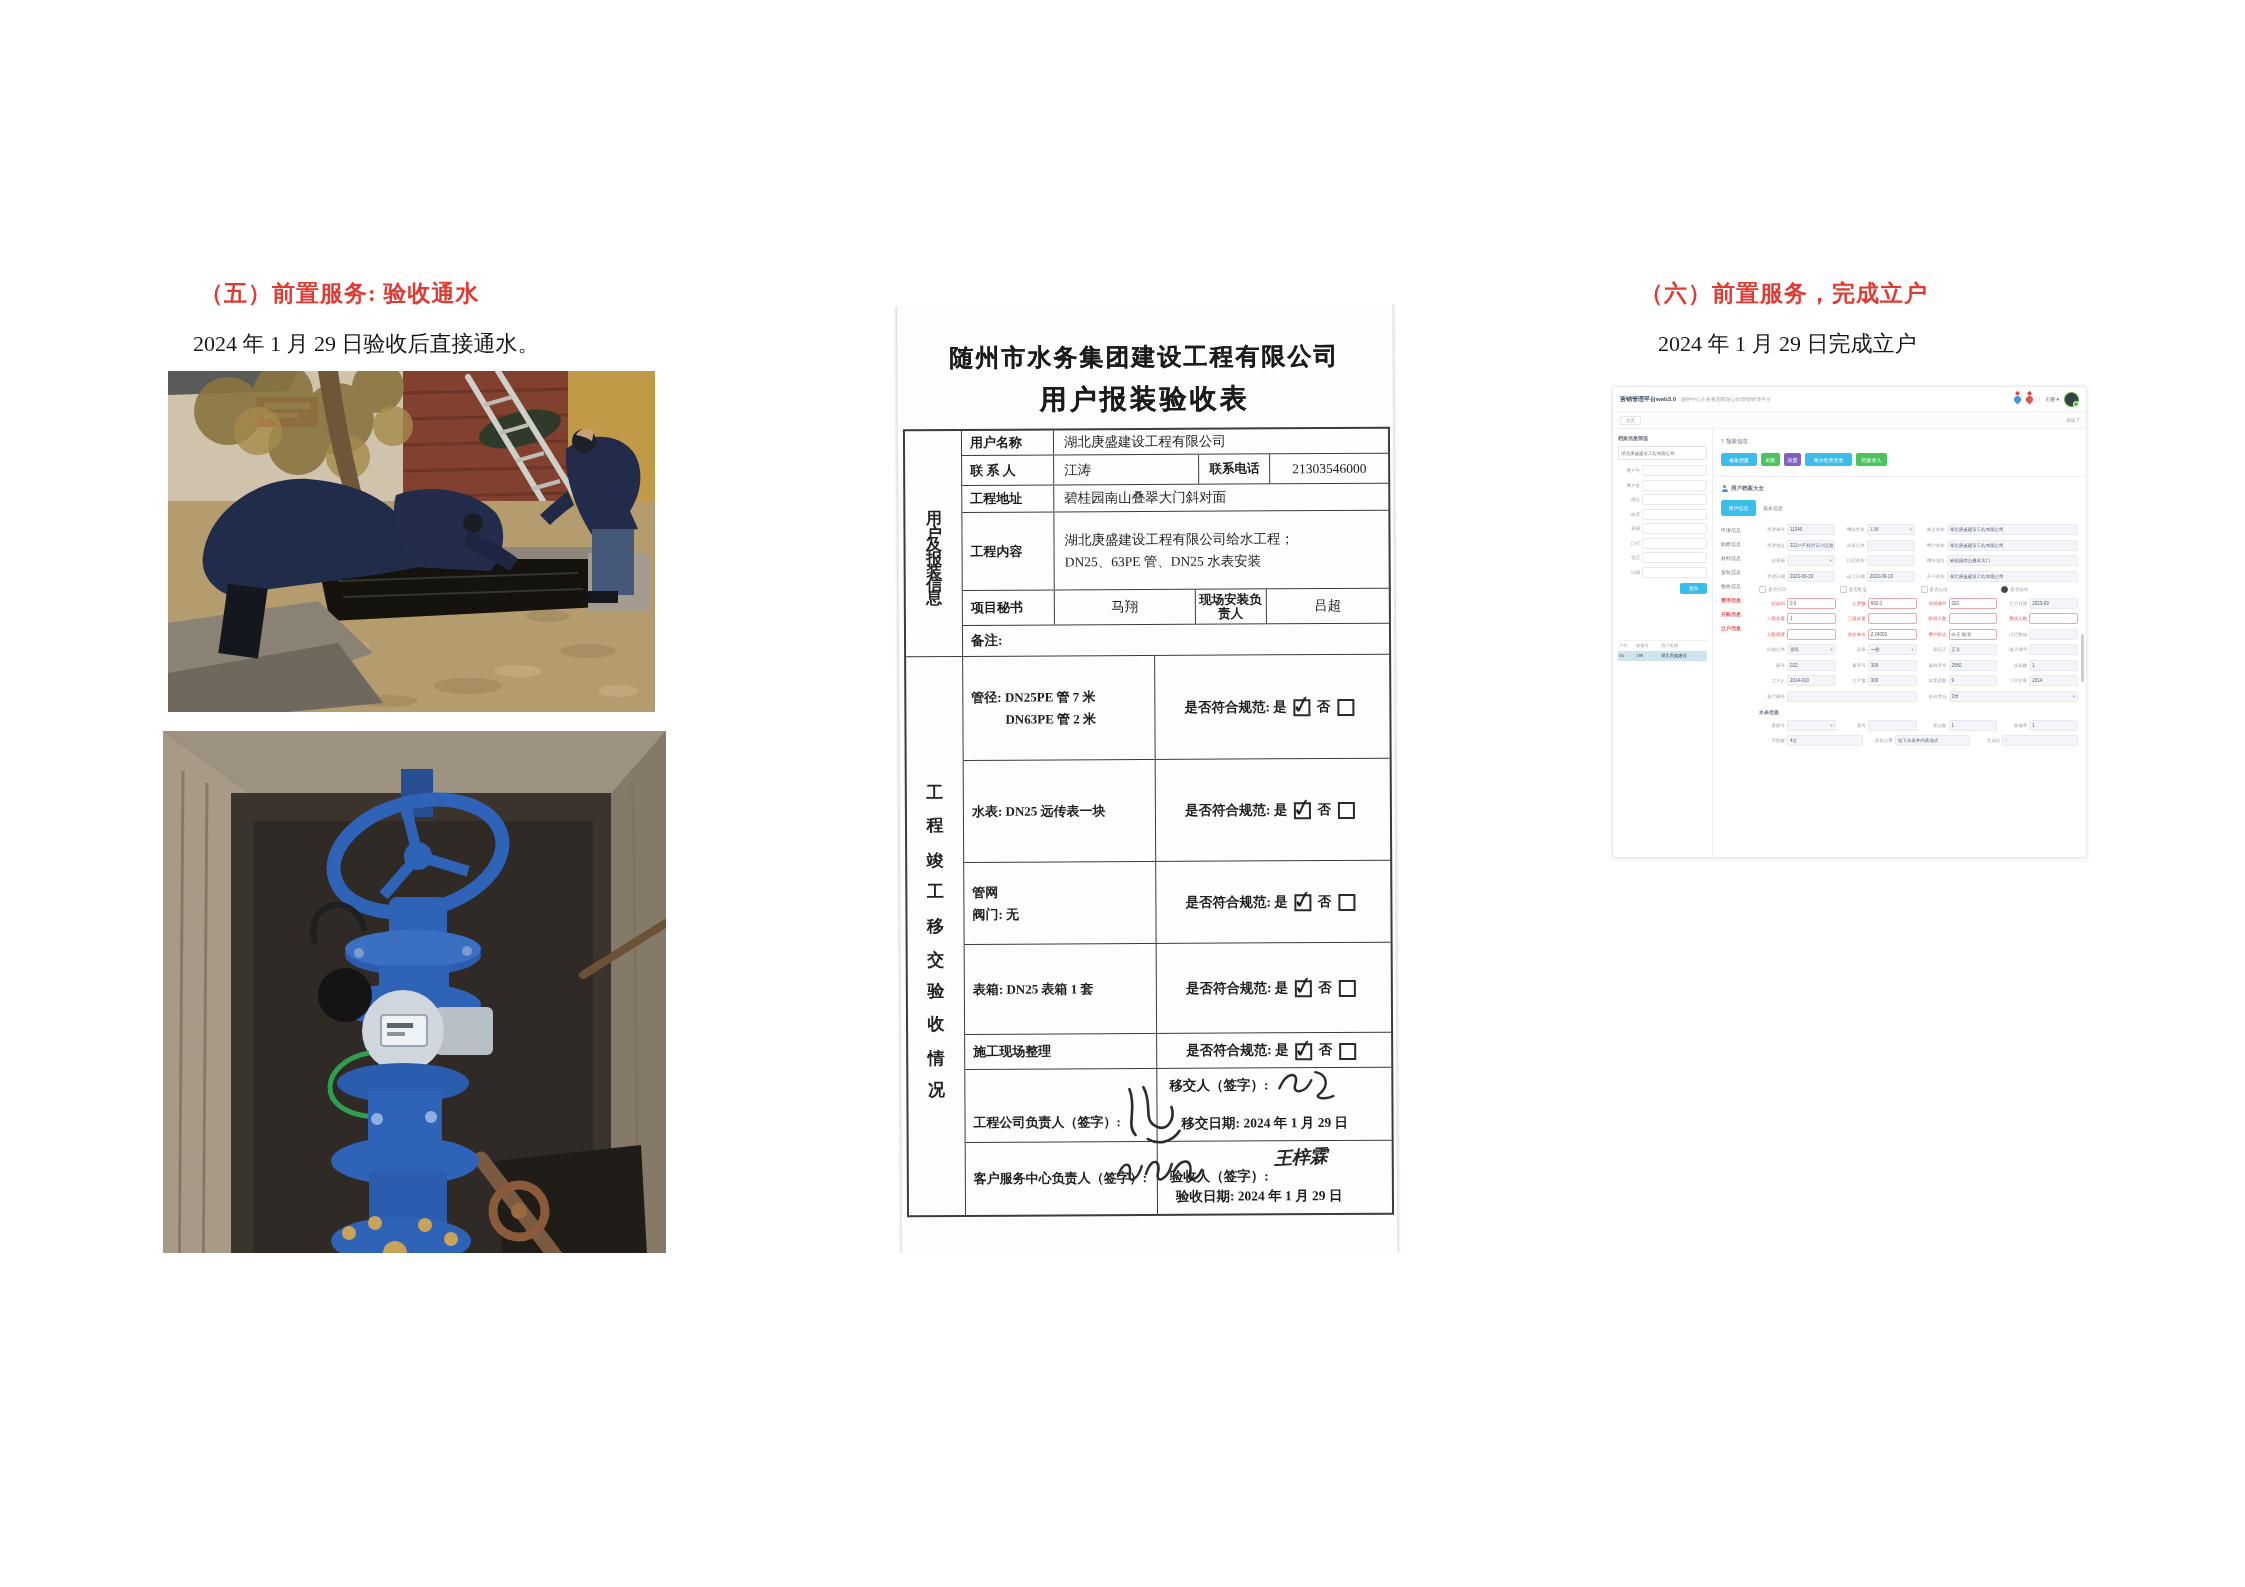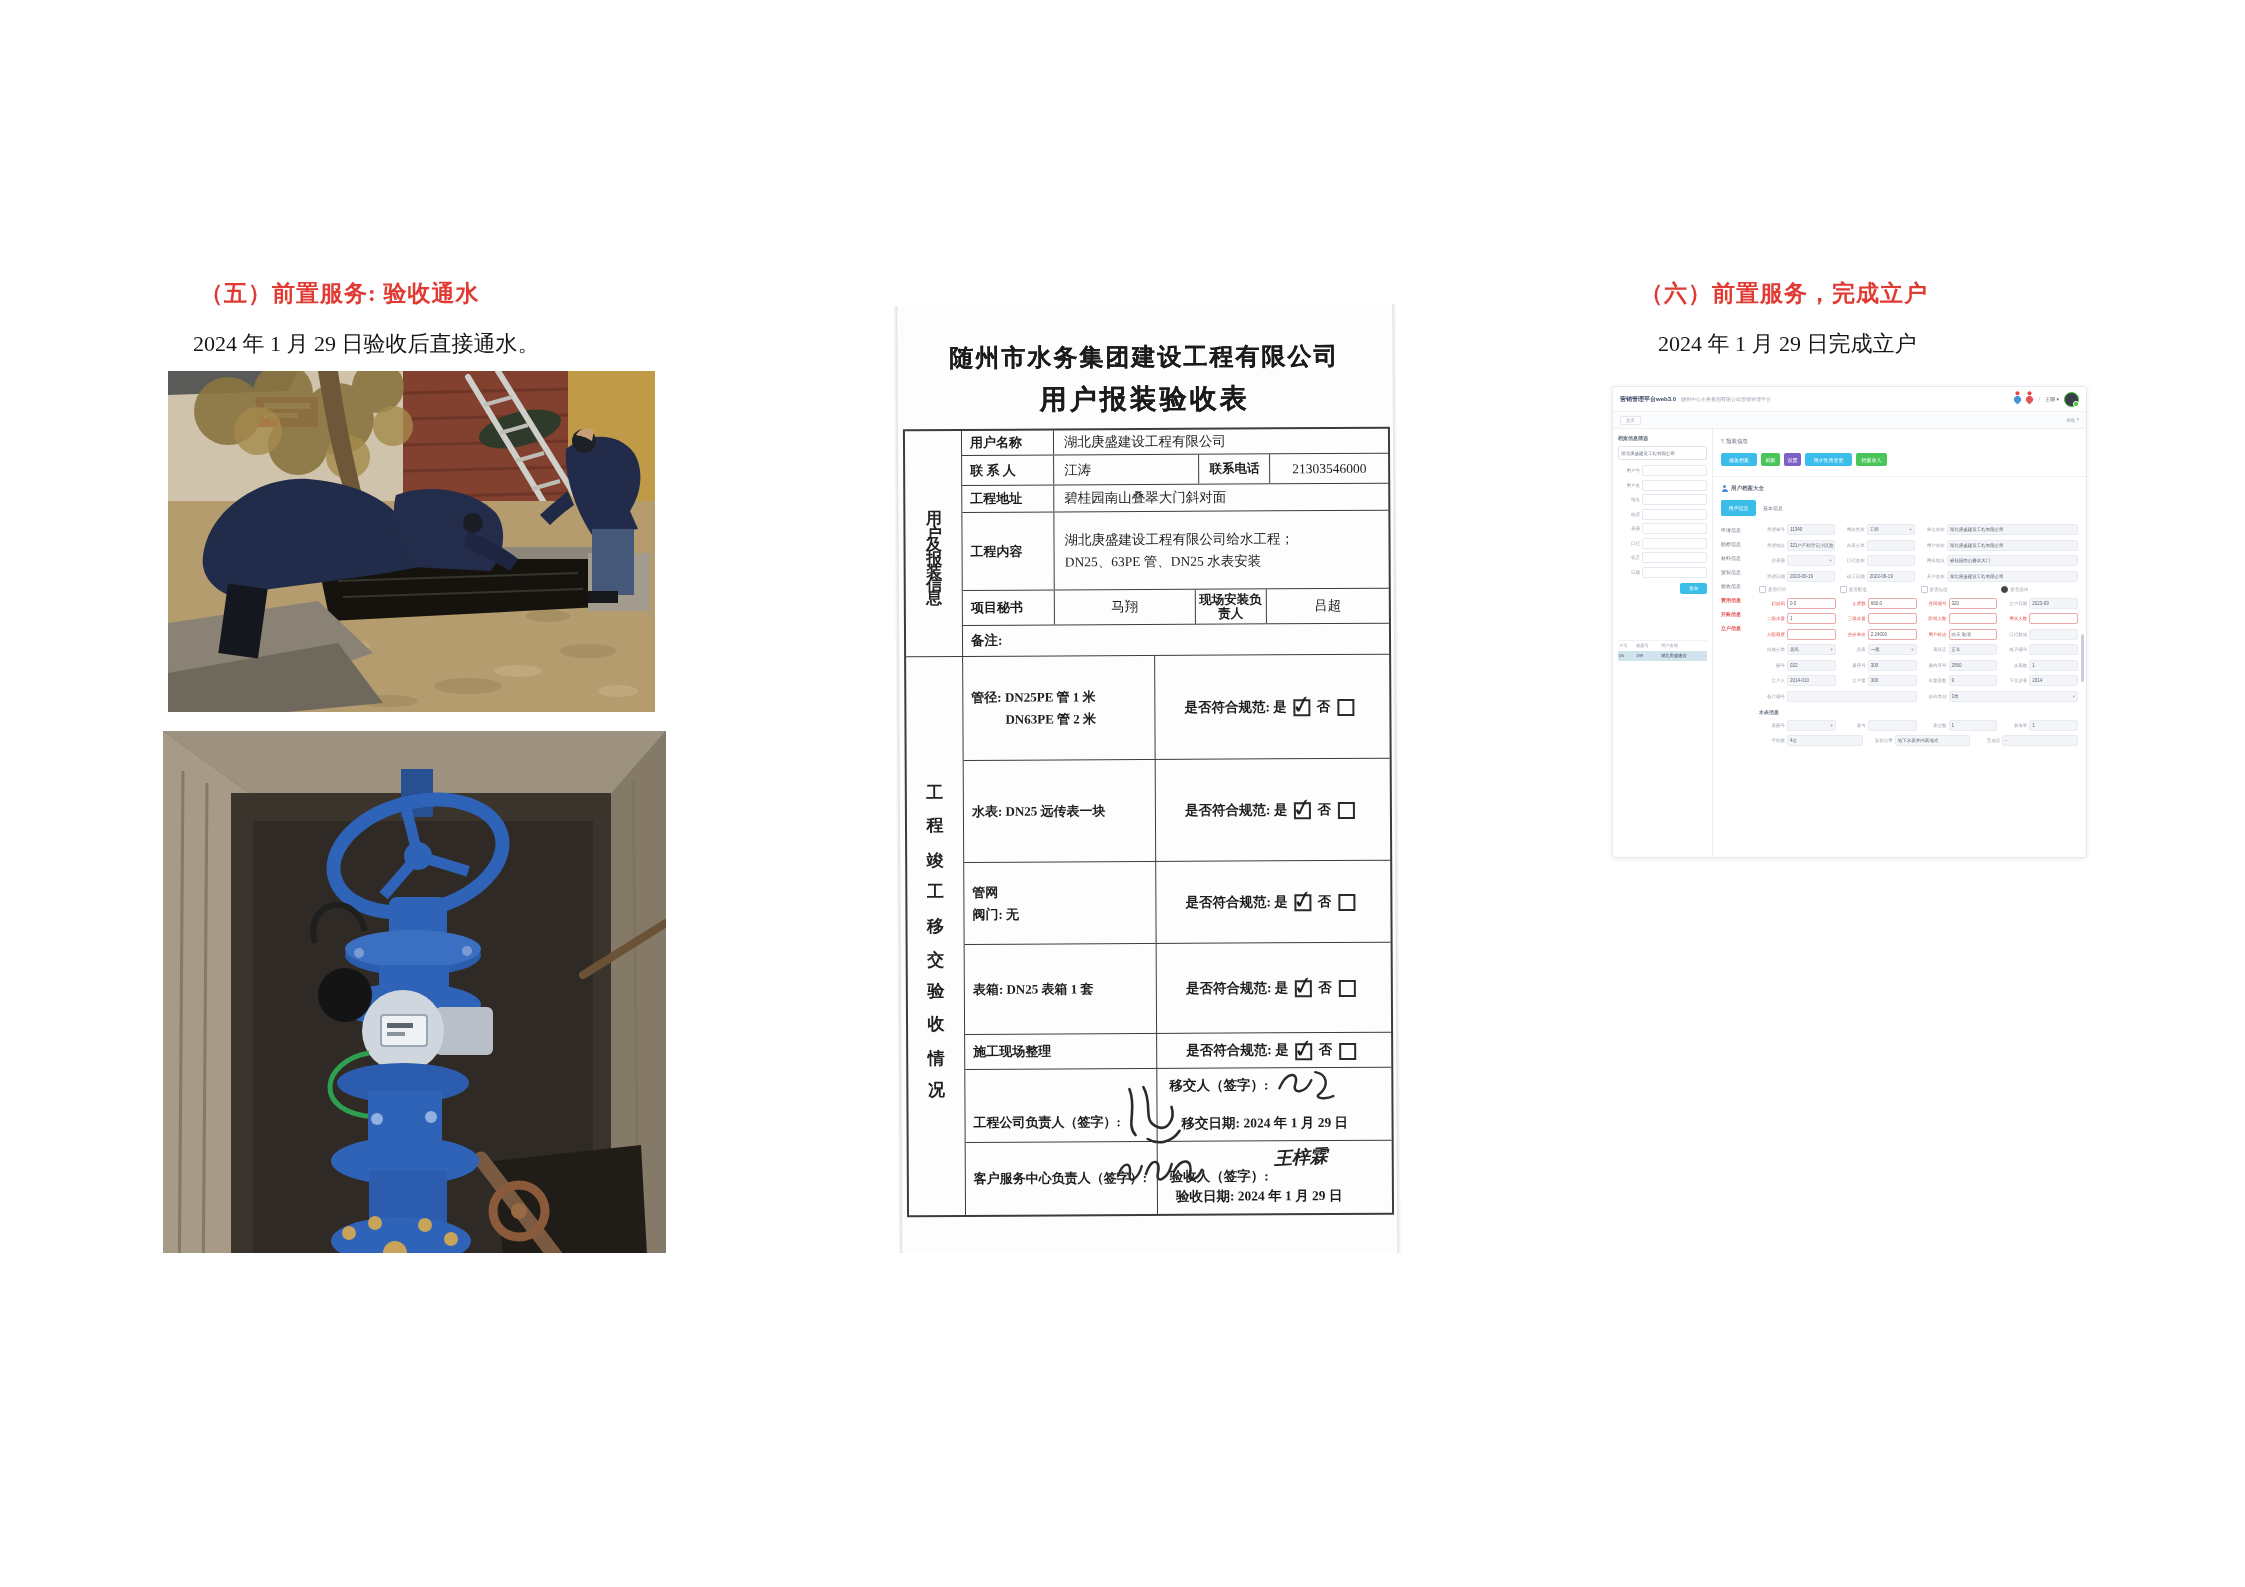--- a/index.html
+++ b/index.html
@@ -326,21 +326,21 @@
         </div>
       </div>
 
       <div class="fsec">
         <div class="vcol">
             <span class="vtxt v2">工程竣工移交验收情况</span>
           </div>
         <div class="rows">
           <div class="frow" style="height:104px;">
             <div class="item">
-              <span>管径: DN25PE 管 1 米</span>
+              <span>管径: DN25PE 管 7 米</span>
               <span class="l2">DN63PE 管 2 米</span>
             </div>
             <div class="comp">
                 <span>是否符合规范: 是</span>
                 <span class="ck c"></span>
                 <span>否</span>
                 <span class="ck"></span>
               </div>
           </div>
           <div class="frow" style="height:102px;">

